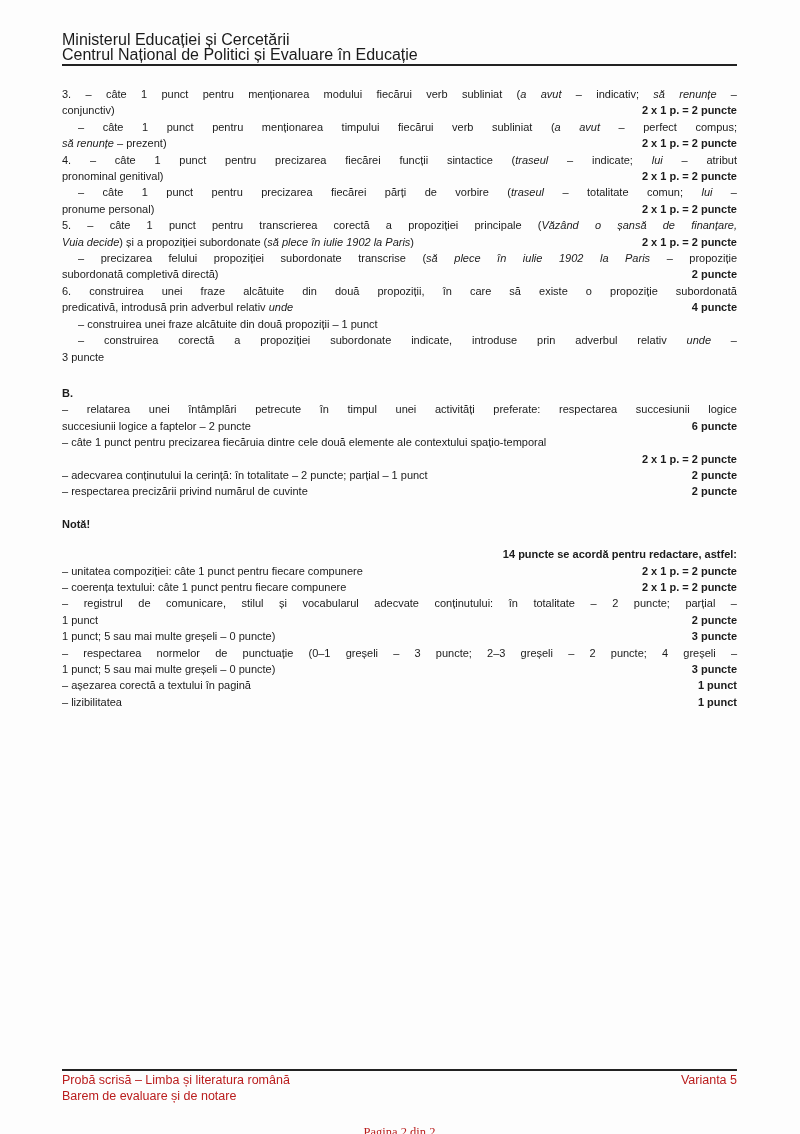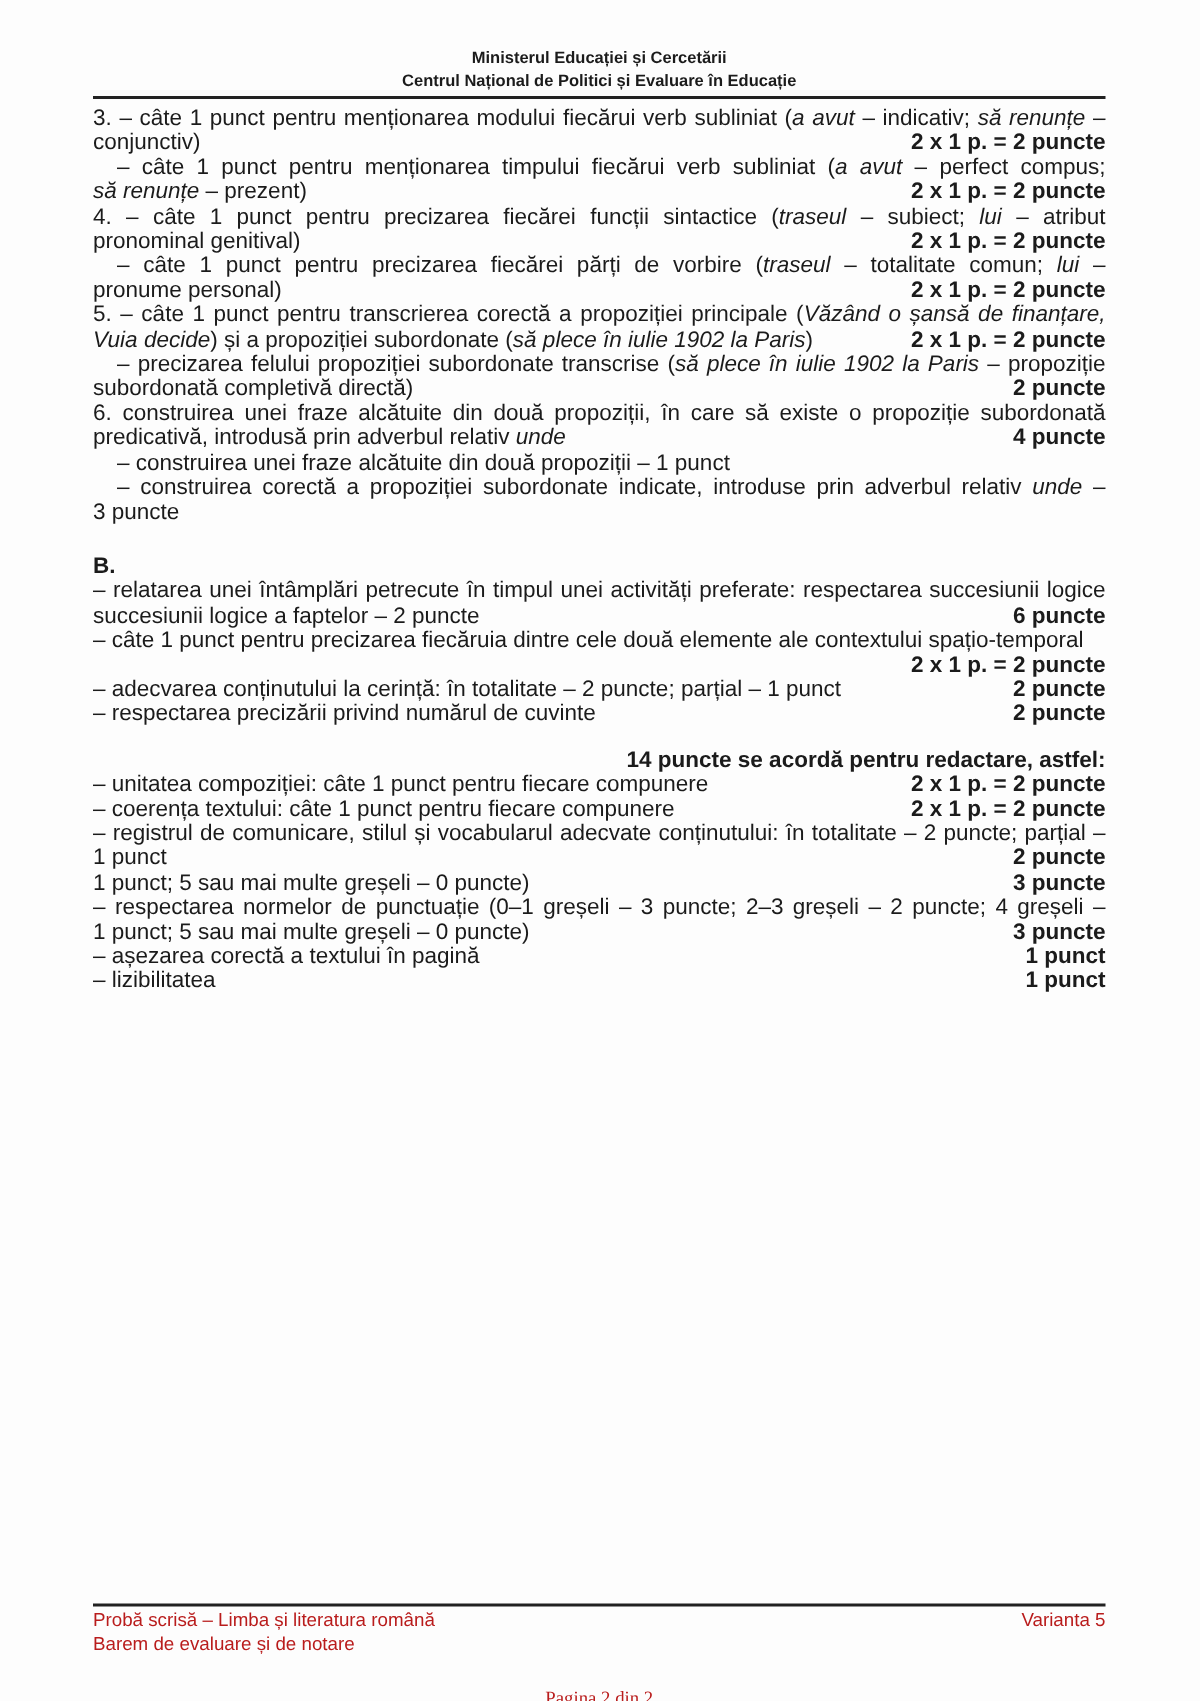--- a/index.html
+++ b/index.html
@@ -10,23 +10,23 @@
   }
   .page {
     position:relative;
     width:800px; height:1134px;
     background:#fdfdfd;
     box-sizing:border-box;
     padding:32px 63px 0 62px;
     color:#1b1b1b;
     overflow:hidden;
   }
-  .hdr { text-align:center; font-weight:bold; font-size:11px; line-height:15px; }
+  .hdr { font-weight:normal; font-size:16px; line-height:15px; }
   .hdr-rule { border-bottom:2px solid #222; margin-top:2px; }
-  .doc-body { margin-top:5px; font-size:15px; line-height:16.4px; }
+  .doc-body { margin-top:20px; font-size:11px; line-height:16.4px; }
   .line { min-height:16.4px; }
   .line.flex { display:flex; justify-content:space-between; align-items:flex-start; }
   .line.j { text-align:justify; text-align-last:justify; }
   .line.ind { padding-left:16px; }
   .line.bold { font-weight:bold; }
   .lt em { font-style:italic; }
   .rt { font-weight:bold; white-space:nowrap; margin-left:10px; }
   .footer {
     position:absolute; left:62px; right:63px; top:1069px;
     border-top:2px solid #222;
@@ -51,21 +51,21 @@
       <div class="line j"><span class="lt"><span>3. – câte 1 punct pentru menționarea modului fiecărui verb subliniat (</span><em>a avut</em><span> – indicativ; </span><em>să renunțe</em><span> –</span></span></div>
       <div class="line flex">
         <span class="lt"><span>conjunctiv)</span></span>
         <span class="rt">2 x 1 p. = 2 puncte</span>
       </div>
       <div class="line j ind"><span class="lt"><span>– câte 1 punct pentru menționarea timpului fiecărui verb subliniat (</span><em>a avut</em><span> – perfect compus;</span></span></div>
       <div class="line flex">
         <span class="lt"><em>să renunțe</em><span> – prezent)</span></span>
         <span class="rt">2 x 1 p. = 2 puncte</span>
       </div>
-      <div class="line j"><span class="lt"><span>4. – câte 1 punct pentru precizarea fiecărei funcții sintactice (</span><em>traseul</em><span> – subiect; </span><em>lui</em><span> – atribut</span></span></div>
+      <div class="line j"><span class="lt"><span>4. – câte 1 punct pentru precizarea fiecărei funcții sintactice (</span><em>traseul</em><span> – indicate; </span><em>lui</em><span> – atribut</span></span></div>
       <div class="line flex">
         <span class="lt"><span>pronominal genitival)</span></span>
         <span class="rt">2 x 1 p. = 2 puncte</span>
       </div>
       <div class="line j ind"><span class="lt"><span>– câte 1 punct pentru precizarea fiecărei părți de vorbire (</span><em>traseul</em><span> – totalitate comun; </span><em>lui</em><span> –</span></span></div>
       <div class="line flex">
         <span class="lt"><span>pronume personal)</span></span>
         <span class="rt">2 x 1 p. = 2 puncte</span>
       </div>
       <div class="line j"><span class="lt"><span>5. – câte 1 punct pentru transcrierea corectă a propoziției principale (</span><em>Văzând o șansă de finanțare,</em></span></div>
@@ -98,20 +98,21 @@
         <span class="rt">2 x 1 p. = 2 puncte</span>
       </div>
       <div class="line flex">
         <span class="lt"><span>– adecvarea conținutului la cerință: în totalitate – 2 puncte; parțial – 1 punct</span></span>
         <span class="rt">2 puncte</span>
       </div>
       <div class="line flex">
         <span class="lt"><span>– respectarea precizării privind numărul de cuvinte</span></span>
         <span class="rt">2 puncte</span>
       </div>
+      <div class="line bold" style="margin-top: 16px;"><span class="lt"><span>Notă!</span></span></div>
       <div class="line bold" style="margin-top: 14px; text-align: right;"><span class="lt"><span>14 puncte se acordă pentru redactare, astfel:</span></span></div>
       <div class="line flex">
         <span class="lt"><span>– unitatea compoziției: câte 1 punct pentru fiecare compunere</span></span>
         <span class="rt">2 x 1 p. = 2 puncte</span>
       </div>
       <div class="line flex">
         <span class="lt"><span>– coerența textului: câte 1 punct pentru fiecare compunere</span></span>
         <span class="rt">2 x 1 p. = 2 puncte</span>
       </div>
       <div class="line j"><span class="lt"><span>– registrul de comunicare, stilul și vocabularul adecvate conținutului: în totalitate – 2 puncte; parțial –</span></span></div>

